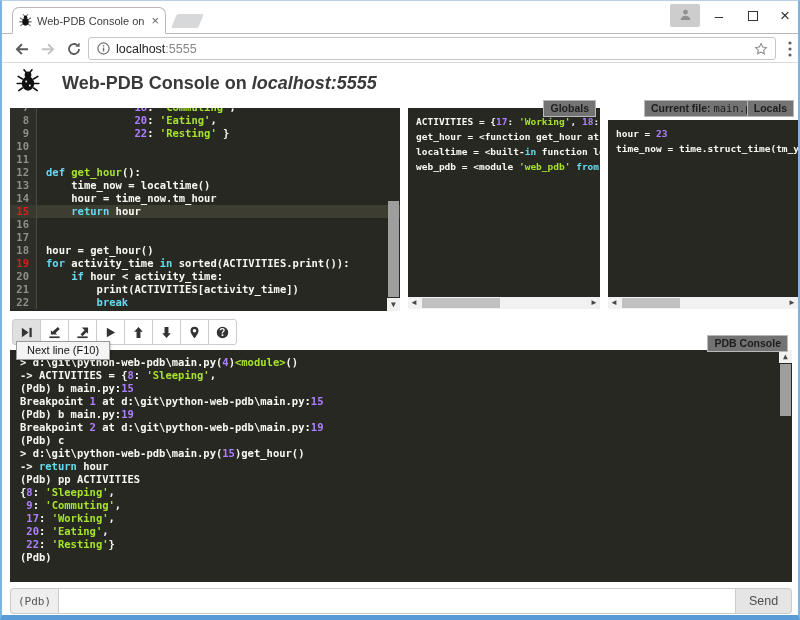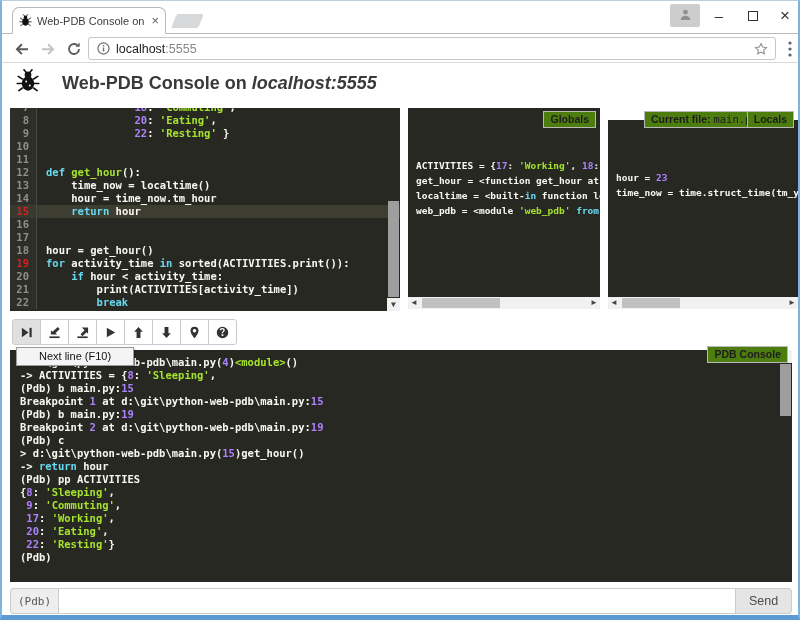--- a/index.html
+++ b/index.html
@@ -54,43 +54,43 @@
   .page { position:absolute; left:0; right:0; top:63px; bottom:0; background:#fff; }
   .hdr { position:absolute; left:14px; top:5px; display:flex; align-items:center; }
   .hdr svg { width:24px; height:24px; }
   .hdr-title { margin-left:22px; font-size:18px; font-weight:bold; color:#3a3a3a; }
   .hdr-title em { font-style:italic; }
 
   .dark { background:#272822; position:absolute; overflow:hidden;
           font-family:"DejaVu Sans Mono", monospace; font-weight:bold; color:#f8f8f2; }
   .tk-d { color:#f8f8f2; } .tk-n { color:#ae81ff; } .tk-s { color:#a6e22e; } .tk-k { color:#66d9ef; }
 
-  .ptab { position:absolute; background:#4d7c0f; border:1px solid #b9b9b9; color:#1d1d1d;
+  .ptab { position:absolute; background:#737373; border:1px solid #b9b9b9; color:#1d1d1d;
           font-family:"Liberation Sans", sans-serif; font-size:10.5px; font-weight:bold;
-          padding:1px 6px 2px; z-index:6; white-space:nowrap;margin-top:11px; }
+          padding:1px 6px 2px; z-index:6; white-space:nowrap; }
   .ptab .mono { font-family:"DejaVu Sans Mono", monospace; font-weight:normal; font-size:10.5px; }
 
   
   .p-code { left:8px; top:44px; width:390px; height:203px; }
   .p-code-tab { right:8px; top:36px; }
   #code-lines { margin-top:-7px; }
   .crow { display:flex; line-height:13px; font-size:10.5px; }
   .crow.cur { background:#3e3d32; }
   .ln { flex:none; width:27px; text-align:right; padding-right:7px; color:#8f908a;
         background:#2d2e28; border-right:1px solid #494a42; }
   .crow.cur .ln { background:#38392f; }
   .ln.bp { color:#e01b1b; }
   .ct { white-space:pre; padding-left:9px; flex:1; }
 
   
   .p-globals { left:406px; top:44px; width:192px; height:189px; }
   .p-locals  { left:606px; top:56px; width:190px; height:189px; }
   .p-globals-tab { right:202px; top:36px; }
   .p-locals-tab { right:4px; top:36px; }
-  .varlines { padding:6px 0 0 8px; font-size:9.5px; line-height:15px;margin-top:44px; }
+  .varlines { padding:6px 0 0 8px; font-size:9.5px; line-height:15px; }
   .tline { white-space:pre; }
 
   
   .vsb { position:absolute; right:0; top:0; bottom:0; width:13px; }
   .vsb .thumb { position:absolute; left:1px; right:1px; background:#9e9e9e; }
   .sb-arrow { position:absolute; left:0; right:0; height:13px; background:#f1f1f1;
               color:#474747; font-size:8px; line-height:13px; text-align:center; }
   .hsb { position:absolute; left:0; right:0; height:12px; background:#f1f1f1; }
   .hsb .thumb { position:absolute; top:1px; bottom:1px; background:#c1c1c1; }
   .hsb .ar { position:absolute; top:0; bottom:0; width:12px; color:#474747; font-size:8px;
@@ -100,22 +100,22 @@
 
   
   .toolbar { position:absolute; left:10px; top:255px; display:flex; }
   .tbtn { width:29px; height:26px; background:#fff; border:1px solid #ccc; margin-left:-1px;
           display:flex; align-items:center; justify-content:center; cursor:pointer; padding:0; }
   .tbtn:first-child { margin-left:0; border-radius:3px 0 0 3px; }
   .tbtn:last-child { border-radius:0 3px 3px 0; }
   .tbtn.active { background:#e0e0e0; }
   .ticon svg { width:13px; height:13px; display:block; fill:#333; }
 
-  .tooltip { position:absolute; left:14px; top:283px; background:#f4f4f4; border:1px solid #9a9a9a;
-             font-size:11px; color:#111; padding:2px 22px 3px; z-index:50; white-space:nowrap;
+  .tooltip { position:absolute; left:14px; top:277px; background:#f4f4f4; border:1px solid #9a9a9a;
+             font-size:11px; color:#111; padding:2px 10px 3px; z-index:50; white-space:nowrap;
              box-shadow:1px 1px 2px rgba(0,0,0,.2); }
 
   
   .p-console { left:8px; top:286px; width:782px; height:232px; }
   .p-console-tab { right:10px; top:271px; }
   #console-lines { padding:6px 0 0 10px; font-size:10.5px; line-height:13px; }
 
   
   .inrow { position:absolute; left:8px; top:524px; width:782px; height:26px; display:flex; }
   .in-addon { flex:none; width:48px; background:#eee; border:1px solid #ccc; border-right:none;

